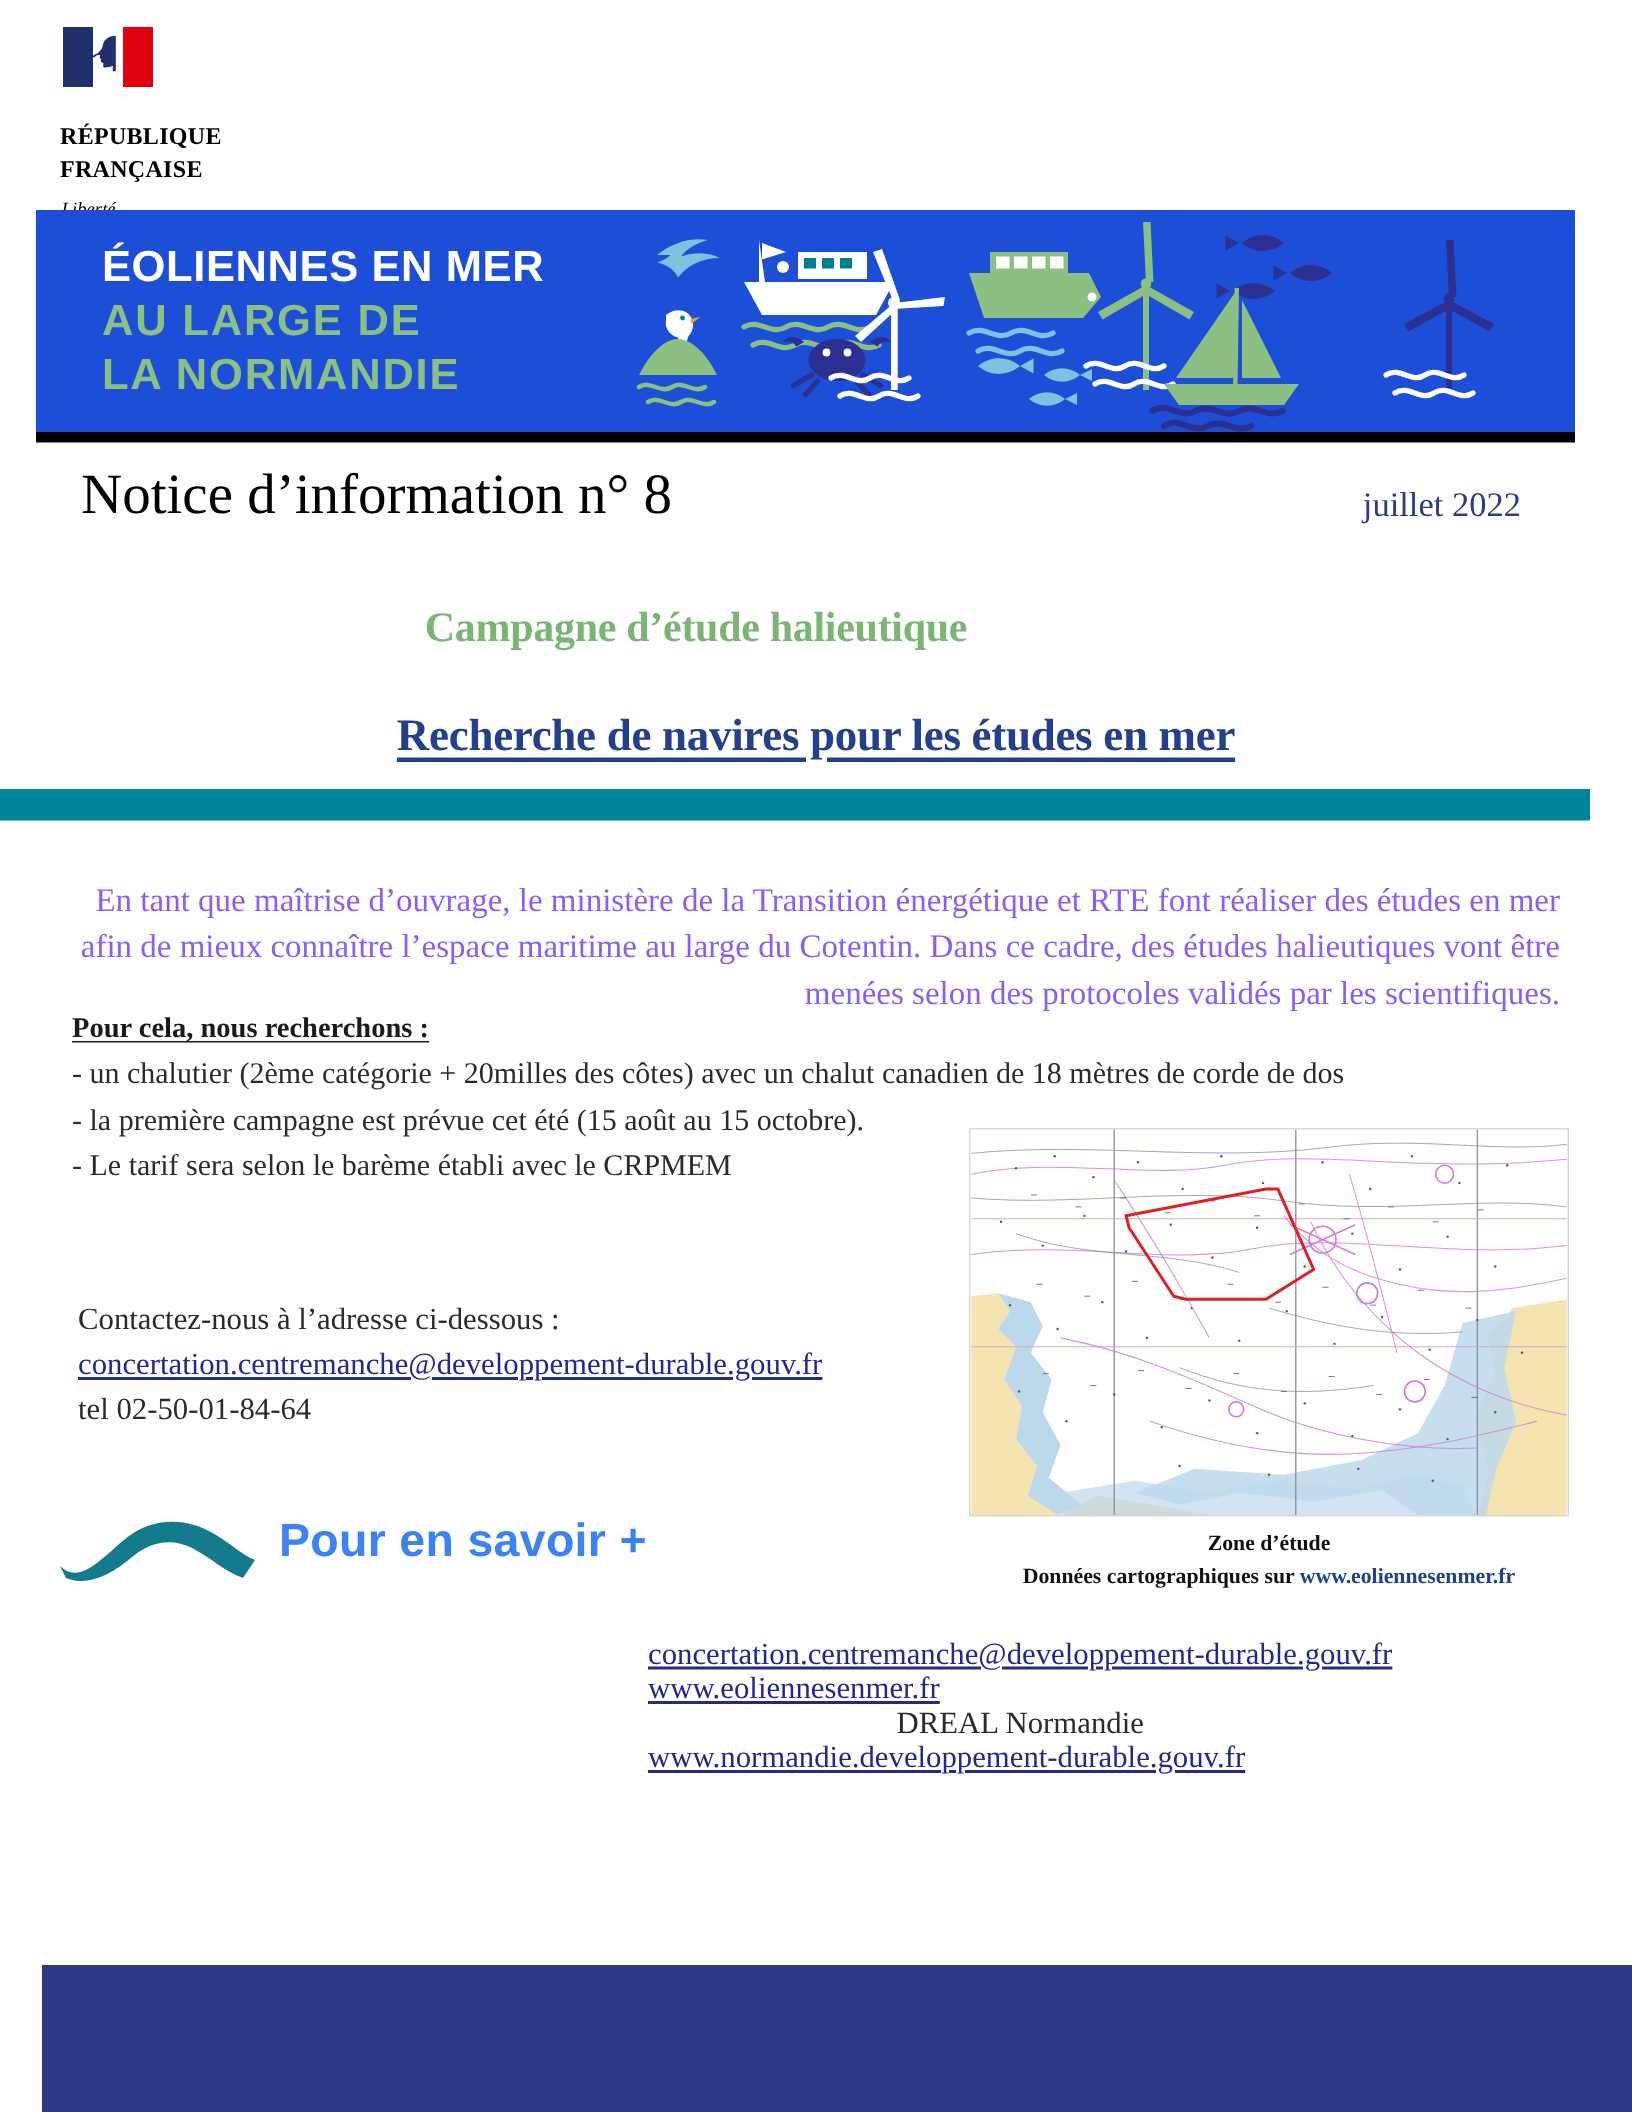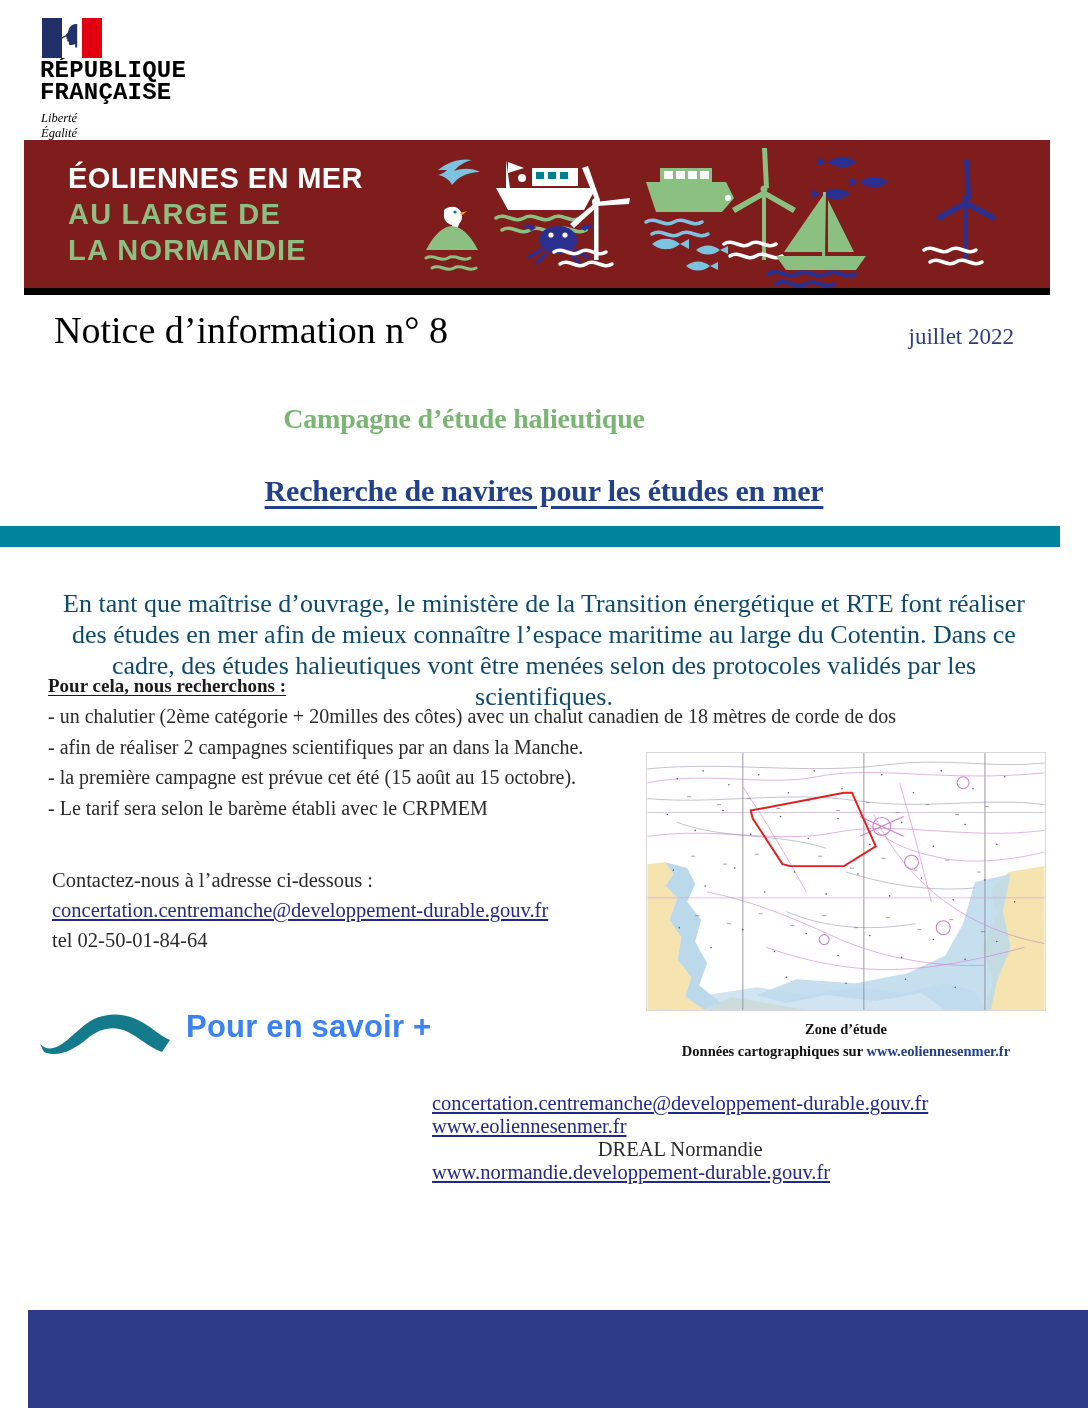--- a/index.html
+++ b/index.html
@@ -34,46 +34,46 @@
   .rf-flag .white { background: #ffffff; }
   .rf-flag .red { background: #e1000f; }
   .rf-flag .marianne {
     position: absolute;
     left: -6px;
     top: 4px;
     width: 26px;
     height: 32px;
   }
   .rf-name {
-    font-family: Liberation Mono, monospace;
+    font-family: Liberation Serif, serif;
     font-weight: bold;
-    font-size: 24px;
+    font-size: 16px;
     line-height: 22px;
     letter-spacing: 0.2px;
     color: #000000;
-    margin-top: 2px;
+    margin-top: 23px;
   }
   .rf-motto {
     font-family: "Liberation Serif", serif;
     font-style: italic;
     font-size: 12.5px;
     line-height: 14.5px;
     color: #000000;
     margin-top: 7px;
     margin-left: 1px;
   }
 
   
   .hero {
     position: absolute;
     left: 24px;
     top: 140px;
     width: 1026px;
     height: 148px;
-    background: #7f1d1d;
+    background: #1d4ed8;
     overflow: hidden;
   }
   .hero-underline {
     position: absolute;
     left: 24px;
     top: 288px;
     width: 1026px;
     height: 7px;
     background: #000000;
   }
@@ -169,24 +169,24 @@
     height: 21px;
     background: #00849b;
   }
 
   
   .intro {
     position: absolute;
     left: 48px;
     top: 562px;
     width: 992px;
-    font-size: 26px;
+    font-size: 22px;
     line-height: 31px;
-    color: #0c4a6e;
-    text-align: center;
+    color: #8b5cf6;
+    text-align: right;
   }
   .seek-heading {
     position: absolute;
     left: 48px;
     top: 675px;
     font-size: 19px;
     font-weight: bold;
     color: #1a1a1a;
     text-decoration: underline;
     text-underline-offset: 3px;
@@ -454,21 +454,20 @@
 <div class="subtitle-green">Campagne d’étude halieutique</div>
 <div class="subtitle-blue">Recherche de navires pour les études en mer</div>
 
 <div class="teal-rule"></div>
 
 <p class="intro">En tant que maîtrise d’ouvrage, le ministère de la Transition énergétique et RTE font réaliser des études en mer afin de mieux connaître l’espace maritime au large du Cotentin. Dans ce cadre, des études halieutiques vont être menées selon des protocoles validés par les scientifiques.</p>
 
 <div class="seek-heading">Pour cela,  nous recherchons :</div>
 <div class="seek-list">
   <span class="li">- un chalutier (2ème catégorie  + 20milles des côtes) avec un chalut canadien de 18 mètres de corde de dos</span>
-  <span class="li">- afin de réaliser 2 campagnes scientifiques par an dans la Manche.</span>
   <span class="li">- la première campagne est  prévue cet été (15 août au 15 octobre).</span>
   <span class="li">- Le tarif sera selon le barème établi avec le CRPMEM</span>
 </div>
 
 <div class="contact-block">
   <span>Contactez-nous à l’adresse ci-dessous :</span>
   <span class="mail">concertation.centremanche@developpement-durable.gouv.fr</span>
   <span class="tel">tel 02-50-01-84-64</span>
 </div>
 

